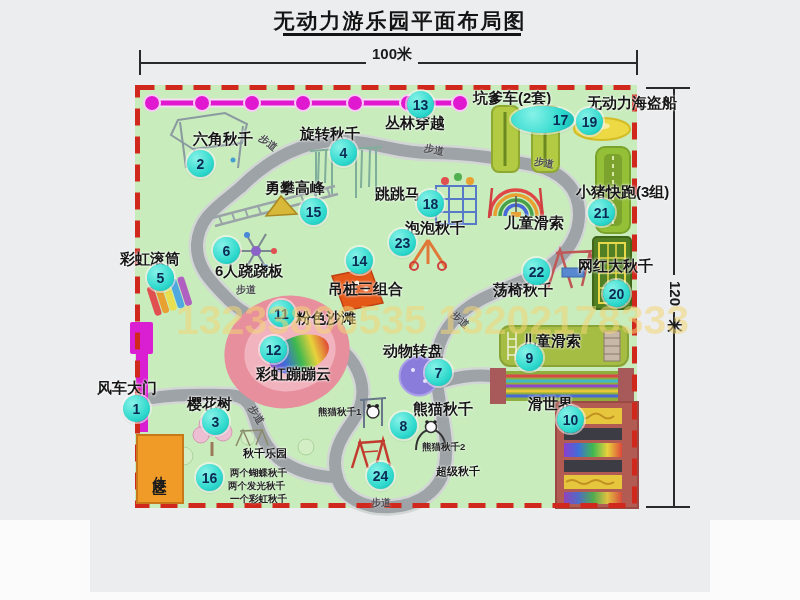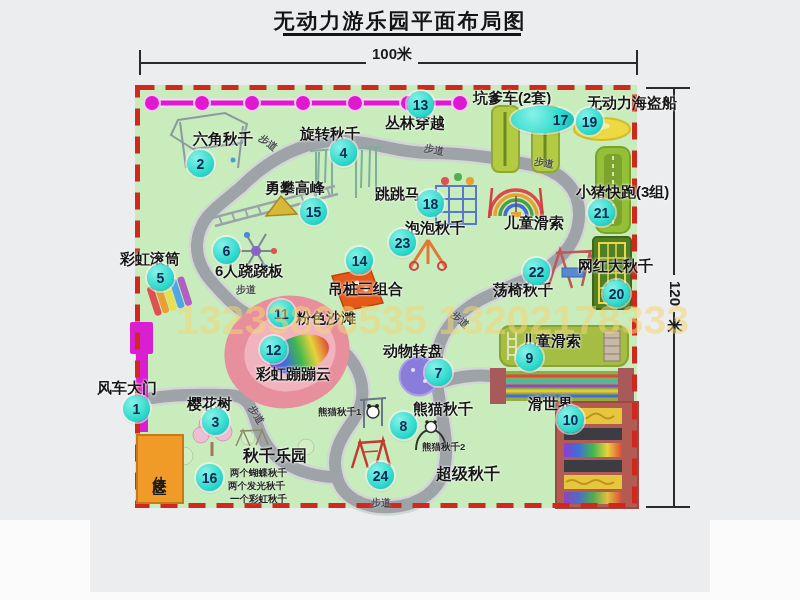--- a/index.html
+++ b/index.html
@@ -14,21 +14,21 @@
   .dimline{background:#2a2a2a;z-index:25;}
   .dimlabel{font-size:15px;font-weight:700;color:#1a1a1a;background:#ecedef;
             padding:0 6px;z-index:25;}
   .dim-right-label{writing-mode:vertical-rl;padding:6px 0;}
   
   .map{left:135px;top:85px;width:502px;height:423px;background:#c8ecbc;z-index:10;}
   svg.layer{left:0;top:0;z-index:20;pointer-events:none;}
   
   .lbl{font-size:15px;font-weight:700;color:#161616;white-space:nowrap;z-index:30;
        text-shadow:0 0 3px rgba(255,255,255,.95),0 0 2px rgba(255,255,255,.9);}
-  .lbl-lg{font-size:16px;padding-left:48px;}
+  .lbl-lg{font-size:11px;padding-left:48px;}
   .sub{font-size:9.5px;font-weight:700;color:#222;white-space:nowrap;z-index:30;
        text-shadow:0 0 2px rgba(255,255,255,.9);}
   .path-lbl{font-size:10px;font-weight:700;color:#4c4c52;z-index:30;white-space:nowrap;
        text-shadow:0 0 2px rgba(255,255,255,.7);}
   
   .b{width:27px;height:27px;margin:-13px 0 0 -13px;border-radius:50%;z-index:32;
      background:radial-gradient(circle at 35% 30%,#86f2e8,#2fd9cd 62%,#12b6b2);
      color:#0b2b55;font-size:14px;font-weight:800;display:flex;align-items:center;
      justify-content:center;box-shadow:0 0 0 2px rgba(255,255,255,.55),0 1px 3px rgba(0,0,0,.3);}
   

